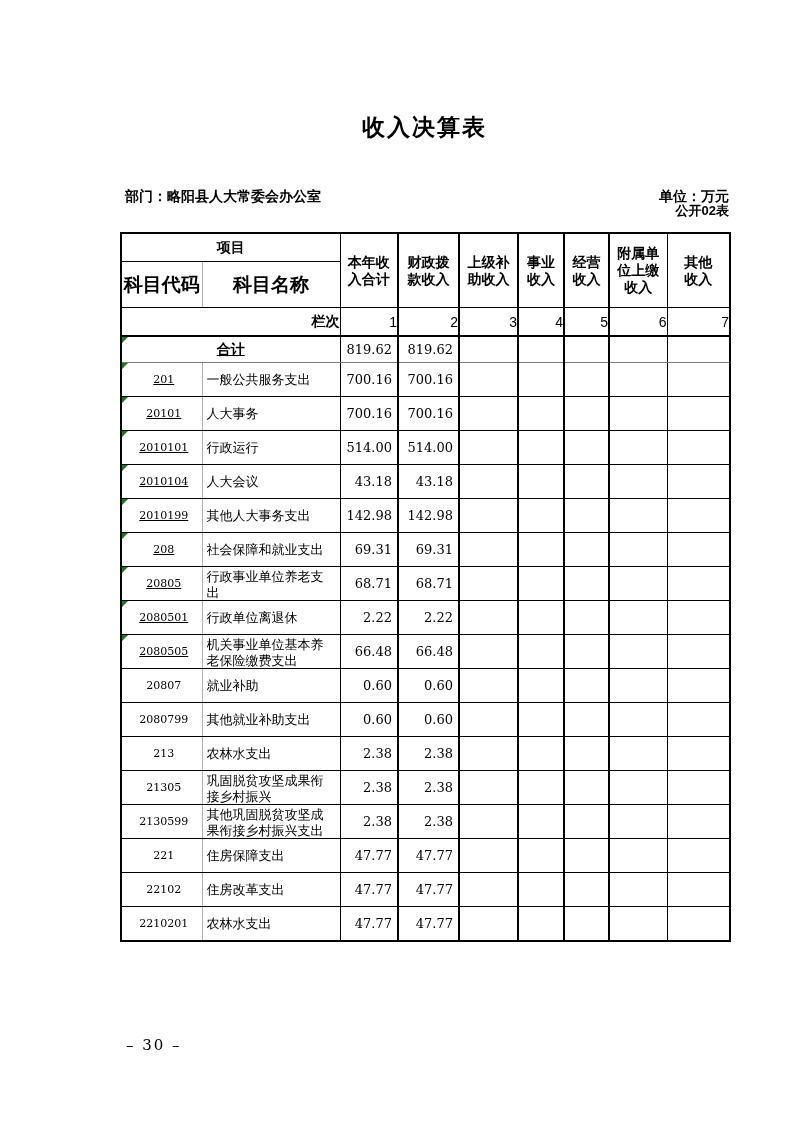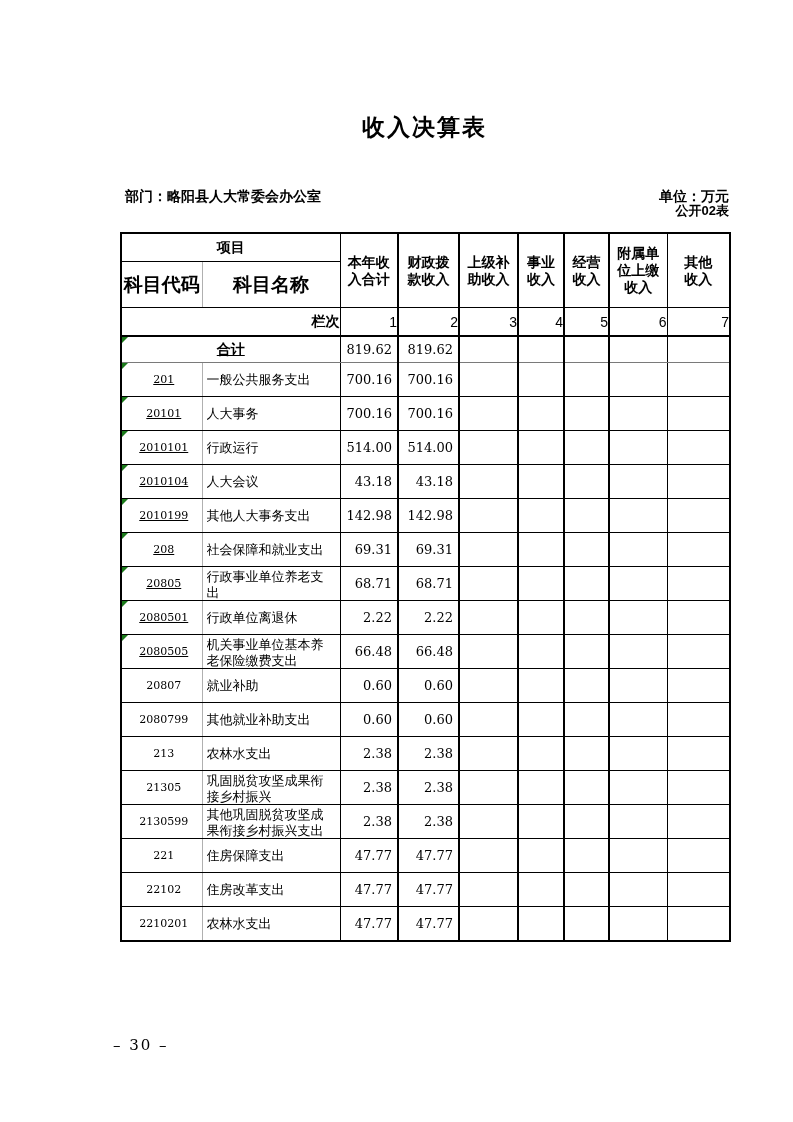--- a/index.html
+++ b/index.html
@@ -42,21 +42,21 @@
 
   .bl-gray  { border-left:1px solid #b0b0b0; }
   .bl-thin  { border-left:1px solid #000;margin-top:41px; }
   .bl-thick { border-left:2px solid #000; }
 
   .tri { position:relative;text-decoration:underline; }
   .tri::before { content:""; position:absolute; top:0; left:0; width:0; height:0;
                  border-top:6px solid #1b7a1b; border-right:6px solid transparent; }
 
   .note { position:absolute; top:936px; left:122px; font-size:13px; }
-  .page-number { position:absolute; top:1036px; left:113px; font-size:15px; letter-spacing:2px; }
+  .page-number { position:absolute; top:1036px; left:126px; font-size:15px; letter-spacing:2px; }
 </style>
 </head>
 <body>
 
 <div class="page">
 
   <div class="title hei">收入决算表</div>
 
   <div class="form-label hei">公开02表</div>
 

